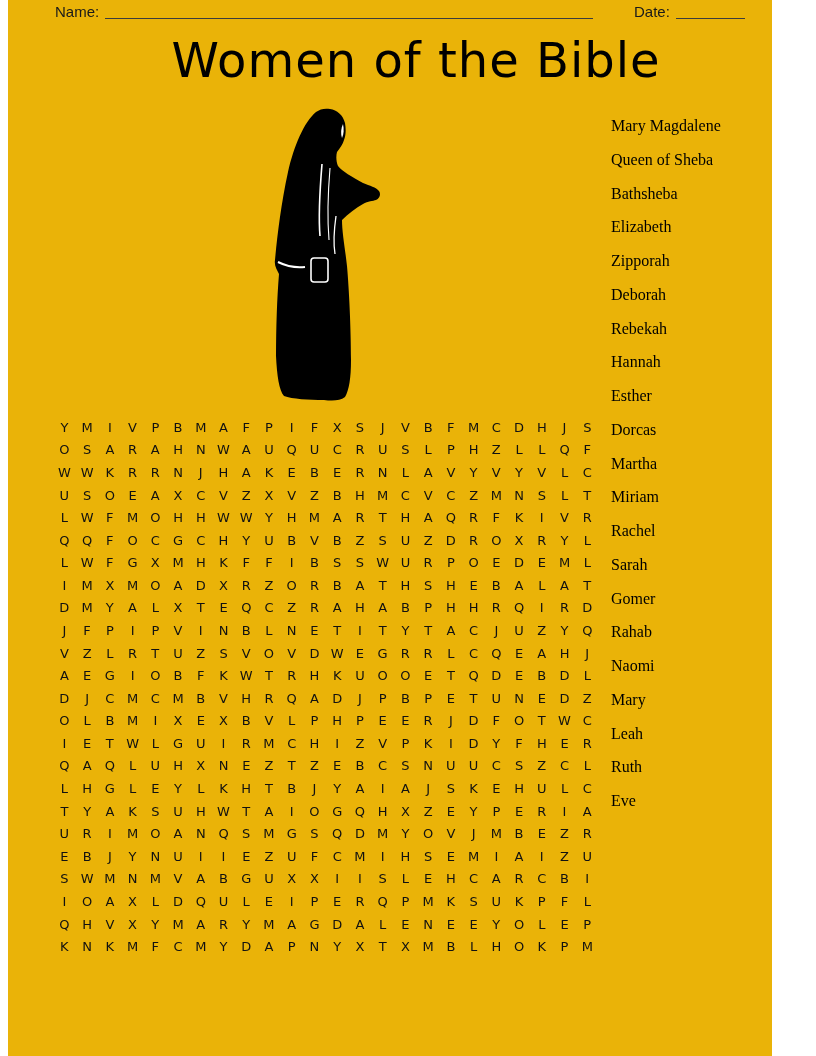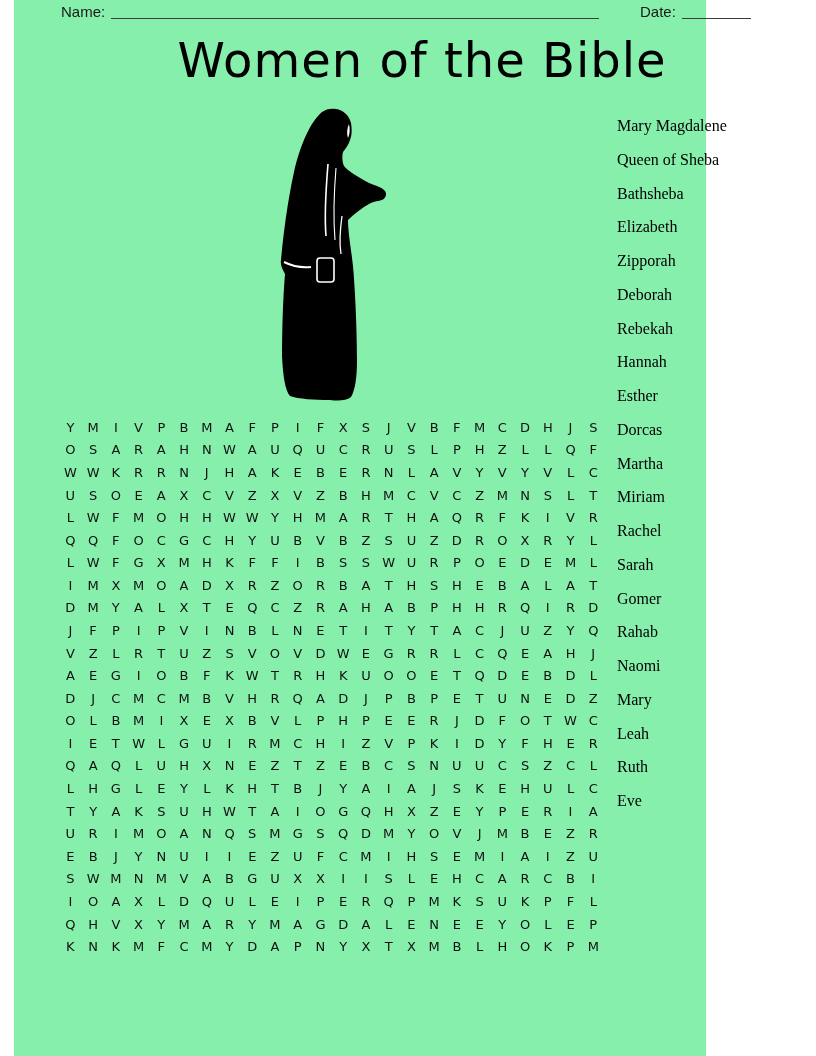--- a/index.html
+++ b/index.html
@@ -5,23 +5,23 @@
   * { margin: 0; padding: 0; box-sizing: border-box; }
   html, body { background: #fff; }
   body {
     width: 816px; height: 1056px;
     font-family: "DejaVu Sans", sans-serif;
     color: #000;
     position: relative;
     overflow: hidden;
   }
   .page {
-    position: absolute; left: 14px; top: 0;
-    width: 692px; height: 1056px;
-    background: #86efac;
+    position: absolute; left: 8px; top: 0;
+    width: 764px; height: 1056px;
+    background: #eab308;
   }
 
   
   .hdr-label {
     position: absolute;
     font-family: "Liberation Sans", sans-serif;
     font-size: 15px; color: #1a1a1a;
   }
   .name-label { left: 47px; top: 3px; }
   .date-label { left: 626px; top: 3px; }

